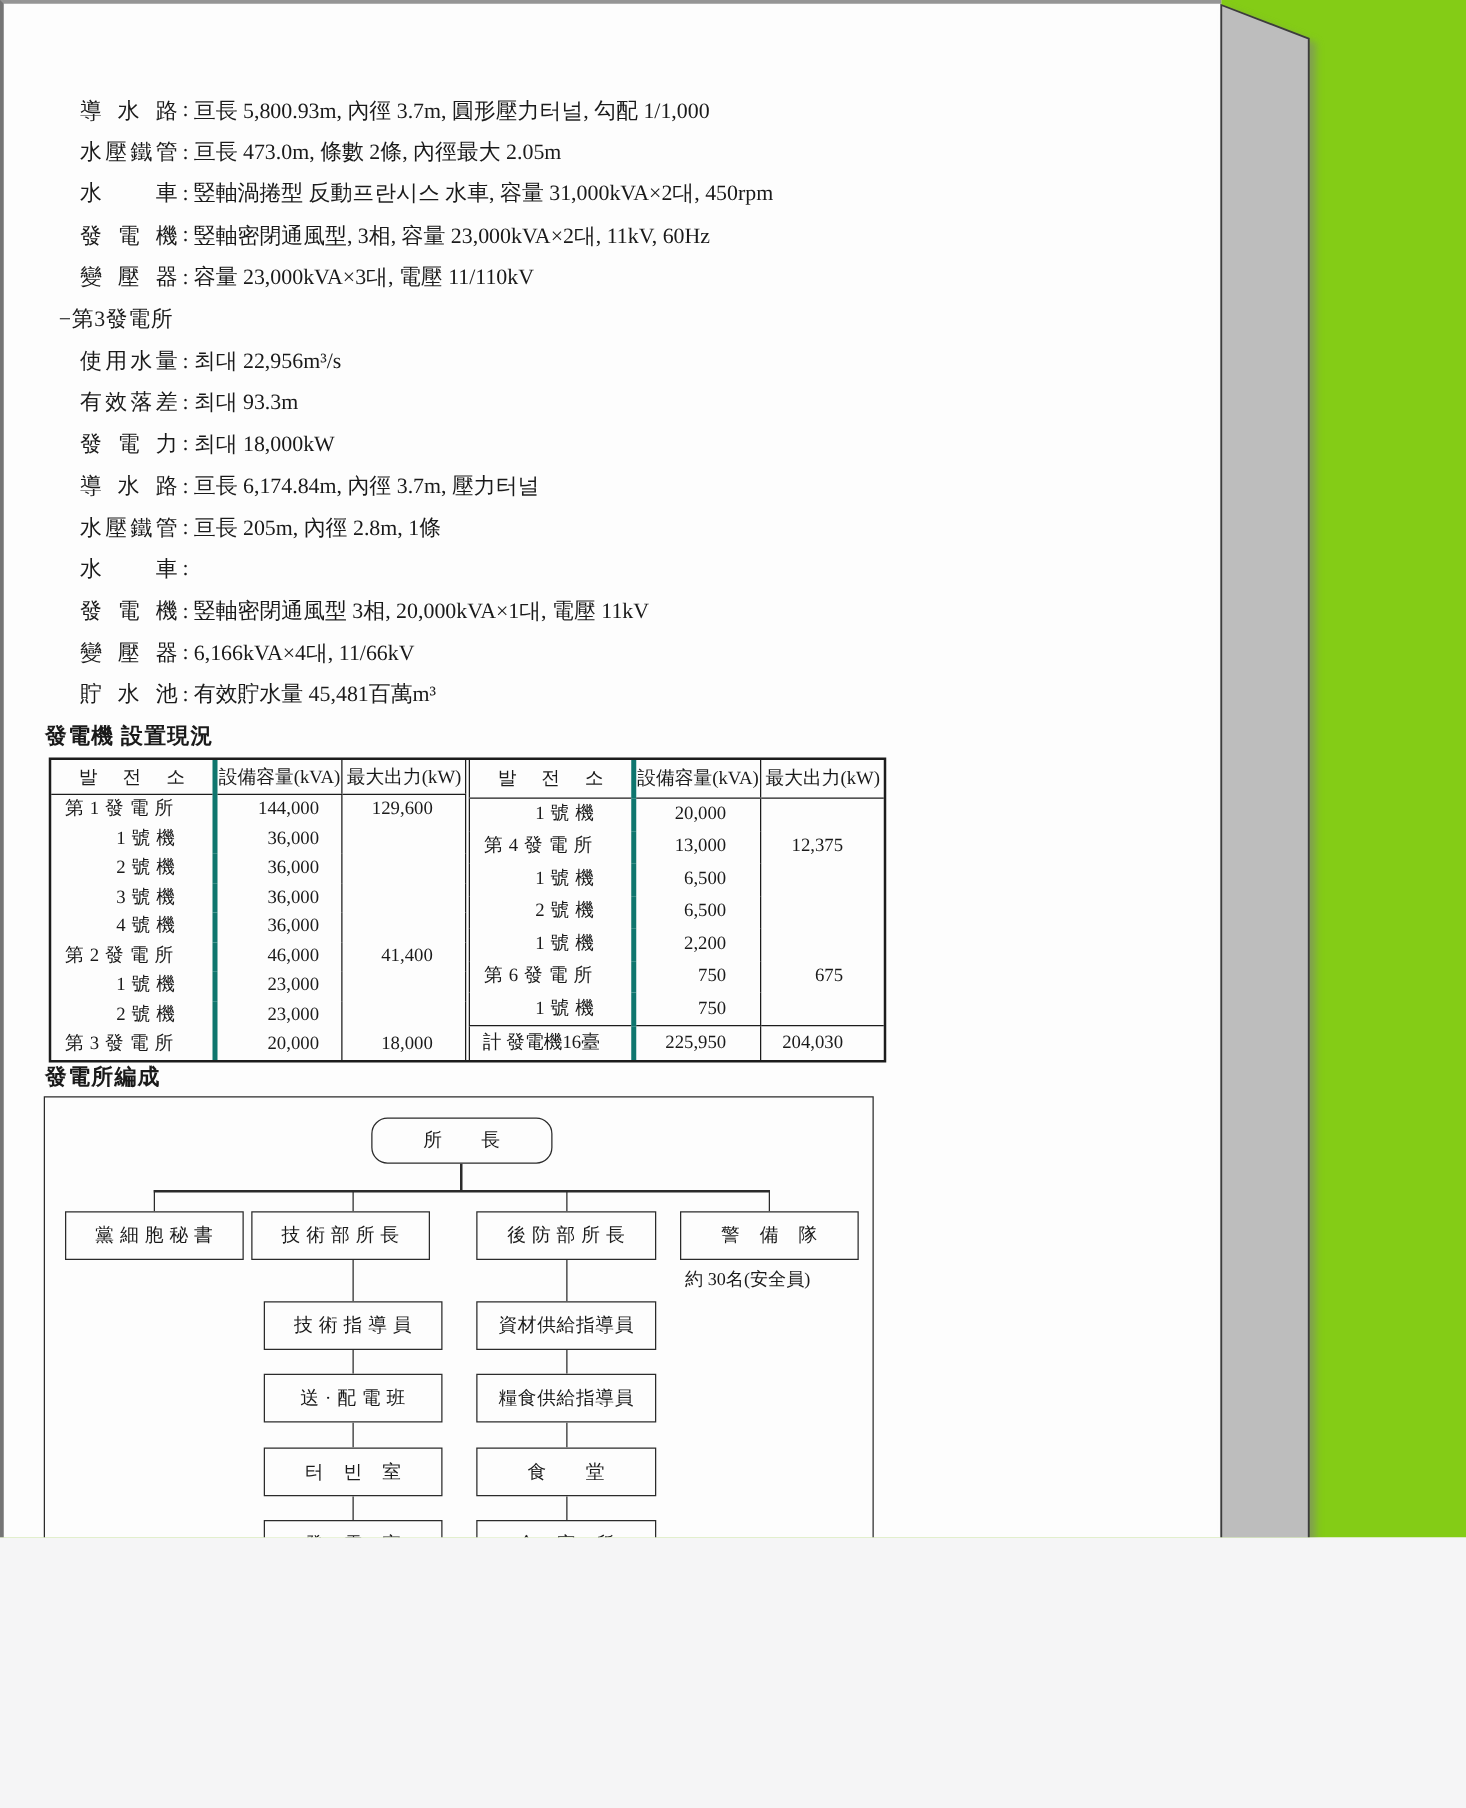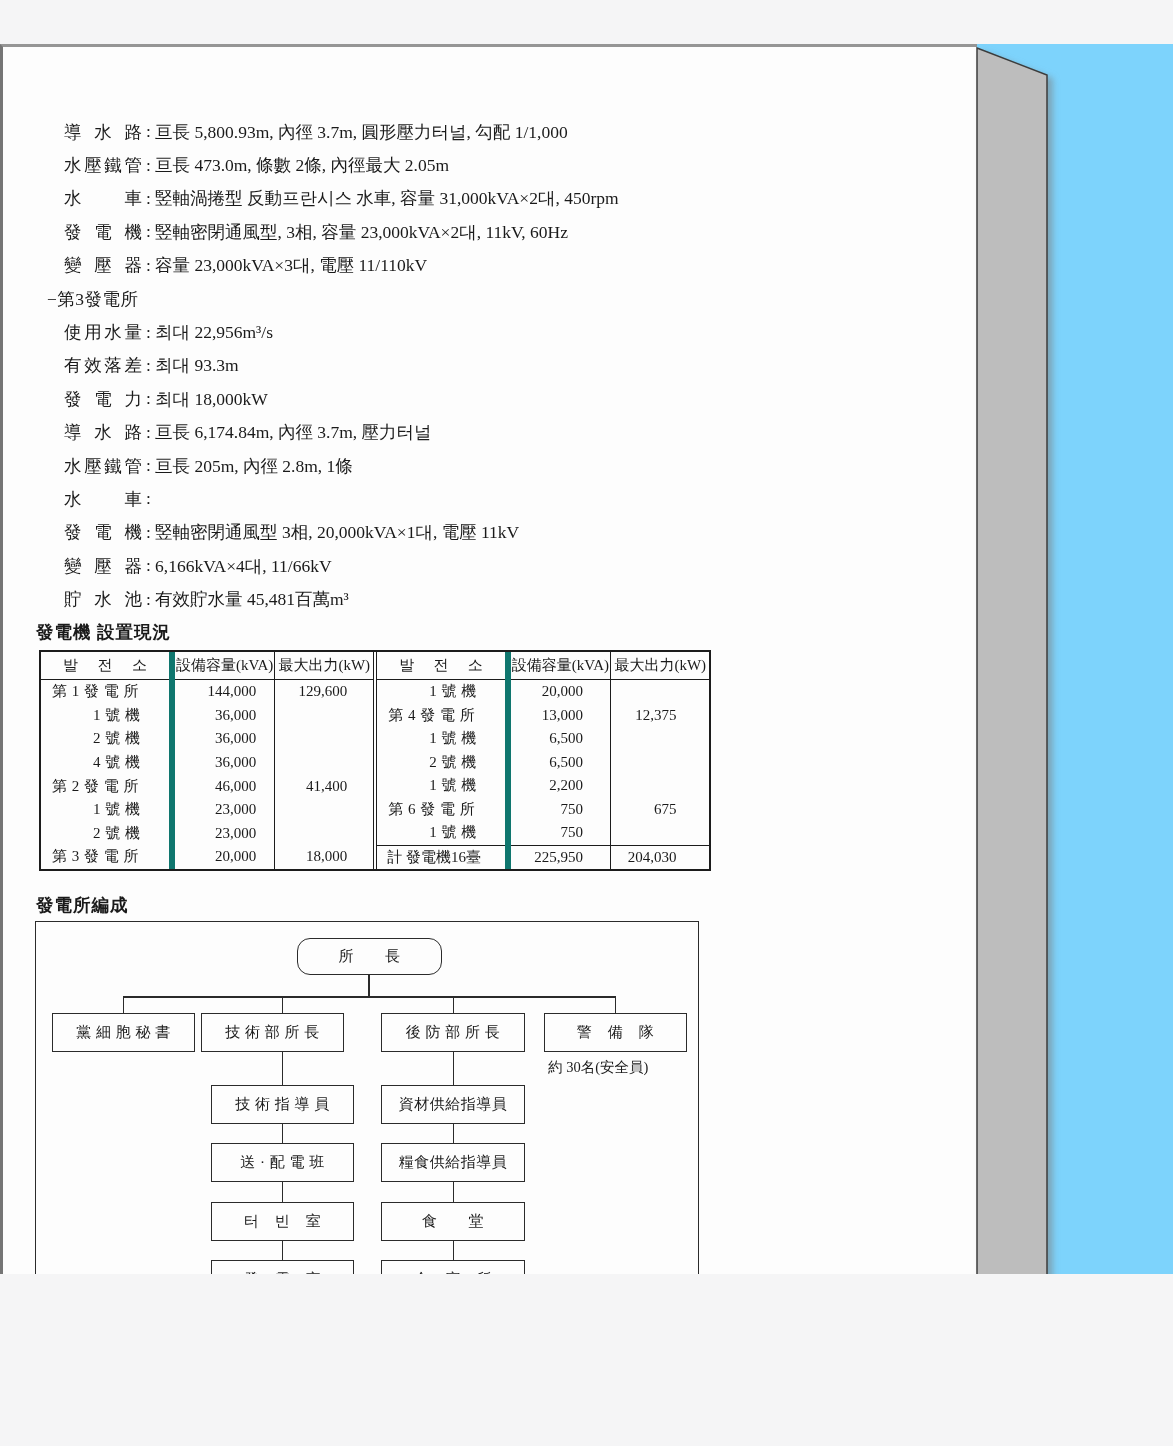--- a/index.html
+++ b/index.html
@@ -1,17 +1,17 @@
 <!DOCTYPE html>
 <html><head>
 <meta charset="utf-8">
 <style>
   html,body{margin:0;padding:0;}
   body{background:#f5f5f6;font-family:"Liberation Serif","DejaVu Serif",serif;color:#1a1a1a;}
-  #canvas{position:relative;width:1173px;height:1230px;background:#7dd3fc;overflow:hidden;margin-top:44px;}
+  #canvas{position:relative;width:1173px;height:1230px;background:#84cc16;overflow:hidden;}
 
   
   .page{position:absolute;left:0;top:0;width:977px;height:1446px;background:#fdfdfd;
         box-sizing:border-box;border-top:3px solid #959595;border-left:3px solid #757575;
         border-bottom:5px solid #a9a9a9;}
 
   
   .specs{position:absolute;left:64px;top:71px;font-size:17.5px;white-space:nowrap;}
   .spec-line{height:33.4px;display:flex;align-items:center;}
   .spec-label{display:inline-block;width:78px;text-align:justify;text-align-last:justify;}
@@ -25,21 +25,21 @@
   
   .gtable{position:absolute;left:39px;top:606px;display:flex;column-gap:2px;
           border:2px solid #1c1c1c;background:#fdfdfd;}
   .ghalf{border-collapse:collapse;table-layout:fixed;font-size:15px;}
   .ghalf-l{border-right:1px solid #1c1c1c;}
   .ghalf-r{border-left:1px solid #1c1c1c;}
   .ghalf col.c-name{width:131px;} .ghalf col.c-cap{width:98px;} .ghalf col.c-out{width:99px;}
   .ghalf th{height:25px;font-weight:normal;border-bottom:1.5px solid #1c1c1c;white-space:nowrap;}
   .ghalf td{height:21.5px;line-height:21.5px;white-space:nowrap;overflow:hidden;}
   .ghalf th.h-name{text-align:justify;text-align-last:justify;padding:0 22px;}
-  .ghalf td.c2,.ghalf th.h2{border-left:6px solid #0f766e;}
+  .ghalf td.c2,.ghalf th.h2{border-left:4px solid #0f766e;}
   .ghalf td.c3,.ghalf th.h3{border-left:1px solid #1c1c1c;}
   .ghalf td.num{text-align:right;}
   .ghalf-l td.c2{padding-right:18px;} .ghalf-l td.c3{padding-right:26px;}
   .ghalf-r td.c2{padding-right:27px;} .ghalf-r td.c3{padding-right:33px;}
   .row-station td.c1{padding-left:11px;letter-spacing:.5px;}
   .row-unit td.c1{padding-left:52px;letter-spacing:.5px;}
   .row-total td{border-top:1px solid #1c1c1c;}
   .row-total td.c1{padding-left:10px;}
 
   
@@ -168,20 +168,25 @@
             <td class="c1">1 號 機</td>
             <td class="c2 num">36,000</td>
             <td class="c3 num"></td>
           </tr>
       <tr class="row-unit">
             <td class="c1">2 號 機</td>
             <td class="c2 num">36,000</td>
             <td class="c3 num"></td>
           </tr>
       <tr class="row-unit">
+            <td class="c1">3 號 機</td>
+            <td class="c2 num">36,000</td>
+            <td class="c3 num"></td>
+          </tr>
+      <tr class="row-unit">
             <td class="c1">4 號 機</td>
             <td class="c2 num">36,000</td>
             <td class="c3 num"></td>
           </tr>
       <tr class="row-station">
             <td class="c1">第 2 發 電 所</td>
             <td class="c2 num">46,000</td>
             <td class="c3 num">41,400</td>
           </tr>
       <tr class="row-unit">

